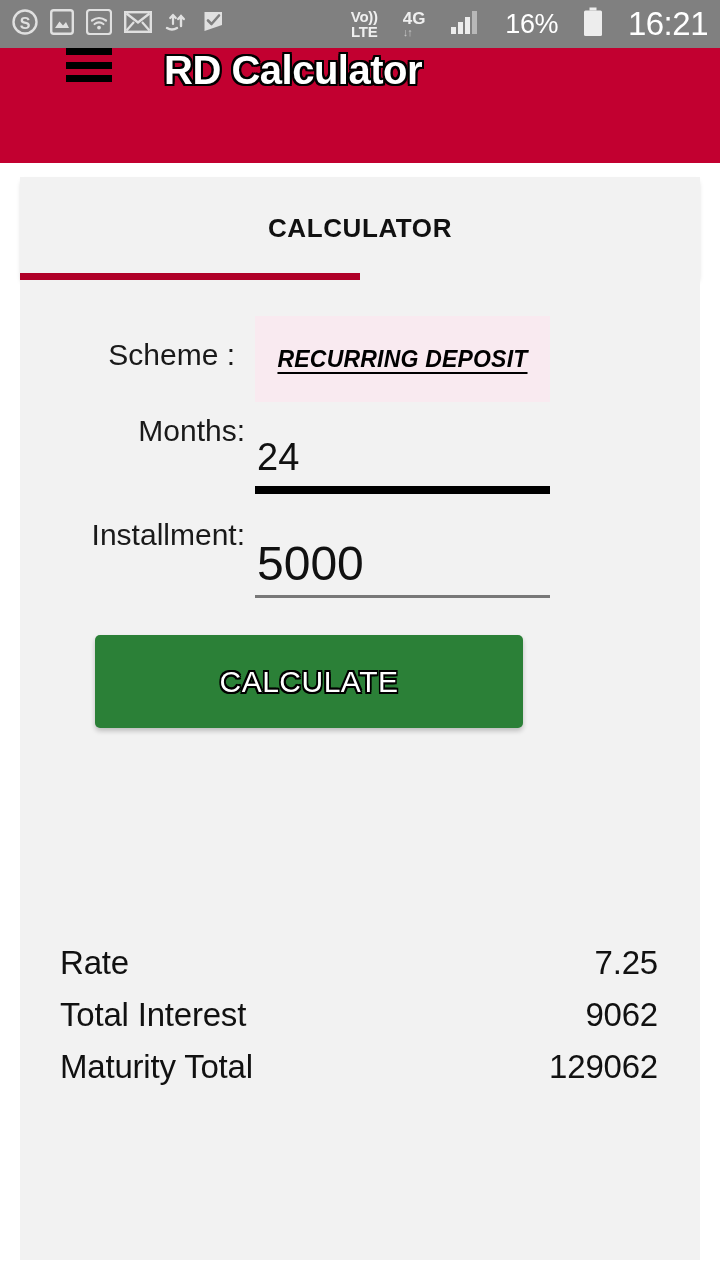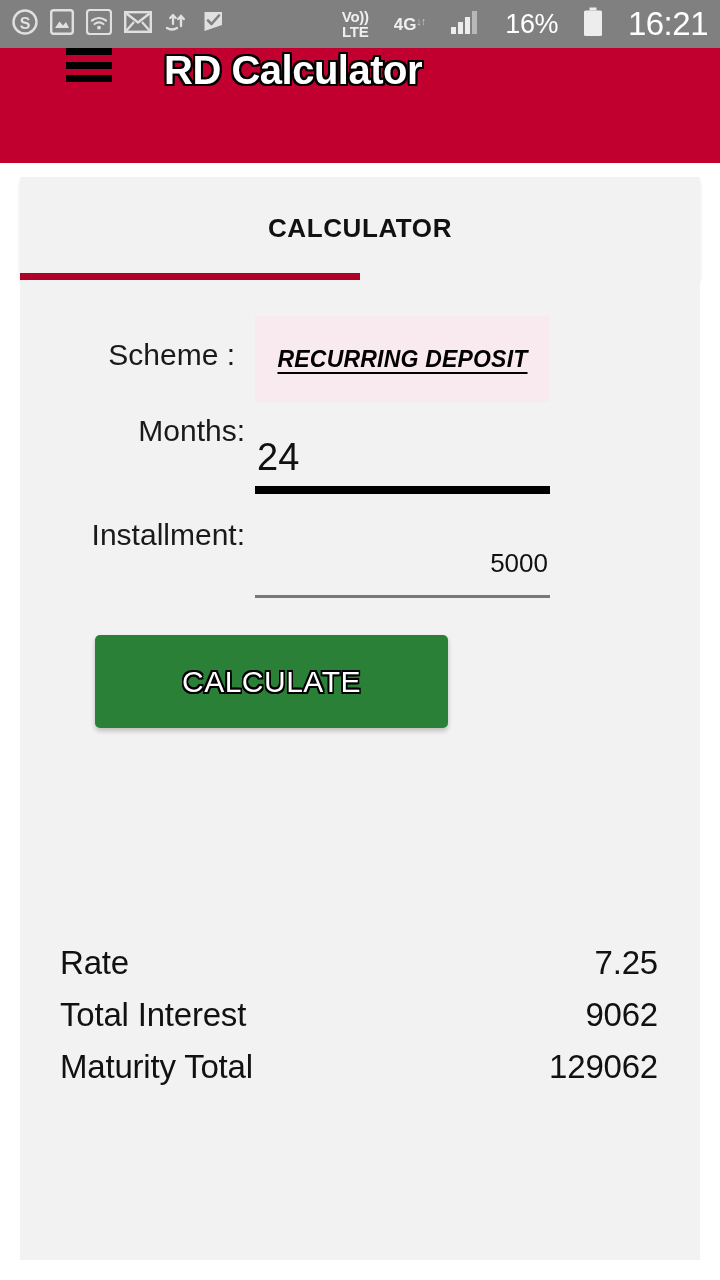--- a/index.html
+++ b/index.html
@@ -33,21 +33,21 @@
     align-items: center; justify-content: center;
     line-height: 1.0;
     color: #efefef;
     font-weight: bold;
     letter-spacing: -0.3px;
   }
   .volte-top { font-size: 15px; }
   .volte-bot { font-size: 15px; }
 
   .net-block {
-    display: flex; flex-direction: row;
+    display: flex; flex-direction: column;
     justify-content: center;
     line-height: 1.0;
   }
   .net-top { font-size: 17px; font-weight: bold; color: #efefef; }
   .net-arrows { font-size: 11px; color: #c9c9c9; letter-spacing: -1px; }
 
   .battery-pct {
     font-size: 27px; color: #ffffff; font-weight: 400;
     letter-spacing: -0.5px;
   }
@@ -204,32 +204,31 @@
     color: #1a1a1a;
   }
   #installment-input {
     position: absolute;
     left: 235px; top: 18px;
     width: 295px; height: 62px;
     border: none;
     border-bottom: 3px solid #787878;
     background: transparent;
     font-family: "Liberation Sans", sans-serif;
-    font-size: 26px;
+    font-size: 48px;
     color: #111111;
     padding: 0 2px 4px 2px;
     outline: none;
-    text-align: right;
   }
 
   
   #calculate-button {
     position: absolute;
     top: 355px; left: 75px;
-    width: 353px; height: 93px;
+    width: 428px; height: 93px;
     background: #2b8037;
     border: none;
     border-radius: 5px;
     box-shadow: 0 3px 5px rgba(0,0,0,0.22);
     cursor: pointer;
     font-family: "Liberation Sans", sans-serif;
     font-size: 30px;
     color: #ffffff;
     letter-spacing: 0.5px;
     text-shadow:

